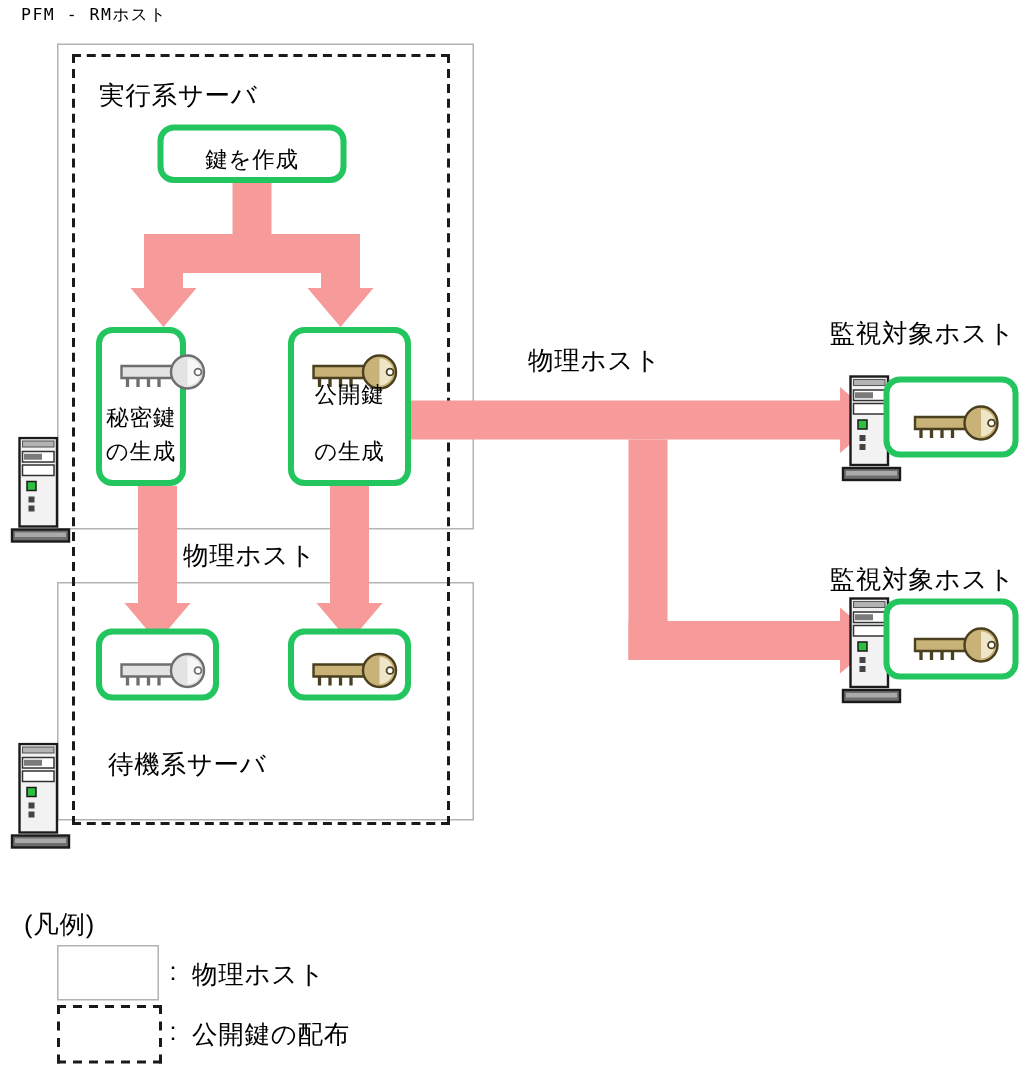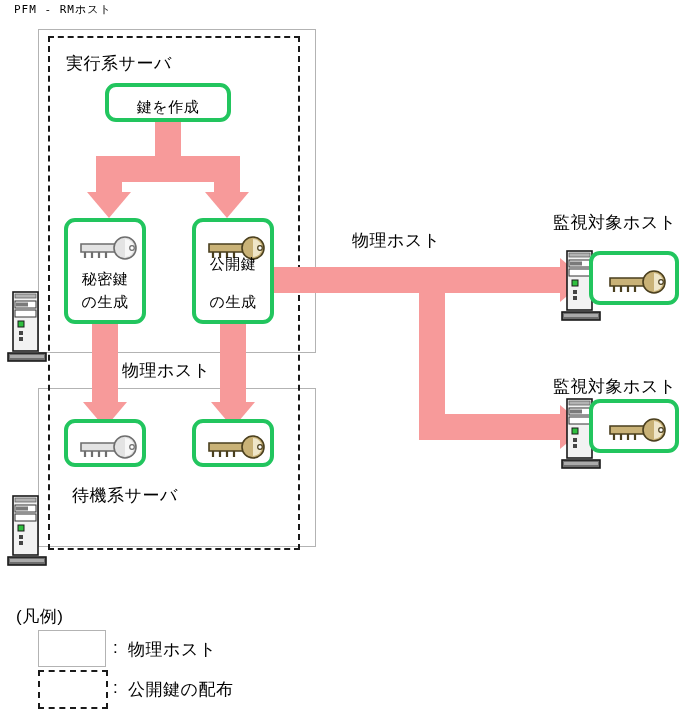--- a/index.html
+++ b/index.html
@@ -96,21 +96,21 @@
   <div class="card-label" style="top:10px;">鍵を作成</div>
 </div>
 
 <div class="pink" style="left:155px;top:122px;width:26px;height:34px;"></div>
 <div class="pink" style="left:96px;top:156px;width:144px;height:26px;"></div>
 <div class="pink" style="left:96px;top:156px;width:26px;height:36px;"></div>
 <div class="pink-head-down" style="left:87px;top:192px;"></div>
 <div class="pink" style="left:214px;top:156px;width:26px;height:36px;"></div>
 <div class="pink-head-down" style="left:205px;top:192px;"></div>
 
-<div class="abs card" style="left:64px;top:218px;width:82px;height:106px;">
+<div class="abs card" style="left:64px;top:218px;width:60px;height:106px;">
   <div class="abs" style="left:9px;top:13px;width:64px;height:26px;">
     <svg width="64" height="26" viewBox="0 0 64 26">
       <g stroke="#6e6e6e" stroke-width="1.6" fill="#e3e3e3">
         <path d="M4 9 L38 9 L38 17 L4 17 Z"></path>
         <path d="M8 17 L8 23 M15 17 L15 23 M22 17 L22 23 M29 17 L29 23" stroke="#6e6e6e" stroke-width="2.2" fill="none"></path>
         <circle cx="48" cy="13" r="11" fill="#e3e3e3"></circle>
         <path d="M48 4 A9 9 0 0 1 48 22 Z" fill="#f7f7f7" stroke="none"></path>
         <circle cx="55" cy="13" r="2.3" fill="#ffffff" stroke="#6e6e6e" stroke-width="1.2"></circle>
       </g>
     </svg>
@@ -164,21 +164,21 @@
         <path d="M4 9 L38 9 L38 17 L4 17 Z"></path>
         <path d="M8 17 L8 23 M15 17 L15 23 M22 17 L22 23 M29 17 L29 23" stroke="#4a3f1e" stroke-width="2.2" fill="none"></path>
         <circle cx="48" cy="13" r="11" fill="#c9b277"></circle>
         <path d="M48 4 A9 9 0 0 1 48 22 Z" fill="#efe6c9" stroke="none"></path>
         <circle cx="55" cy="13" r="2.3" fill="#ffffff" stroke="#4a3f1e" stroke-width="1.2"></circle>
       </g>
     </svg>
   </div>
 </div>
 
-<div class="abs lbl" style="left:72px;top:484px;">待機系サーバ</div>
+<div class="abs lbl" style="left:72px;top:498px;">待機系サーバ</div>
 
 <div class="pink" style="left:274px;top:267px;width:286px;height:26px;"></div>
 <div class="pink-head-right" style="left:560px;top:258px;"></div>
 
 <div class="pink" style="left:419px;top:293px;width:26px;height:147px;"></div>
 
 <div class="pink" style="left:419px;top:414px;width:141px;height:26px;"></div>
 <div class="pink-head-right" style="left:560px;top:405px;"></div>
 
 <div class="abs lbl" style="left:352px;top:229px;">物理ホスト</div>

